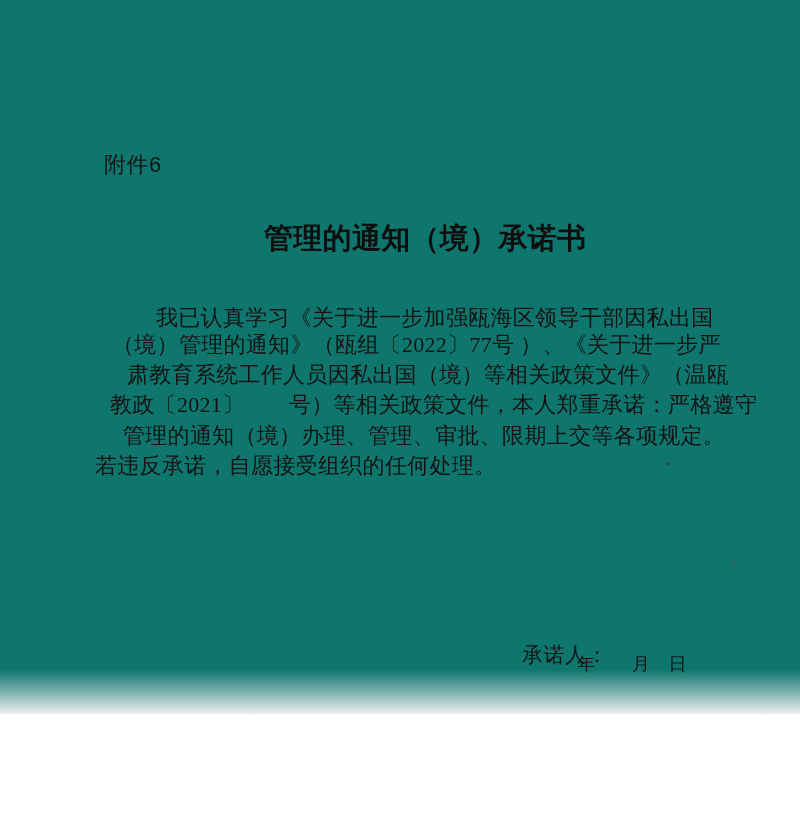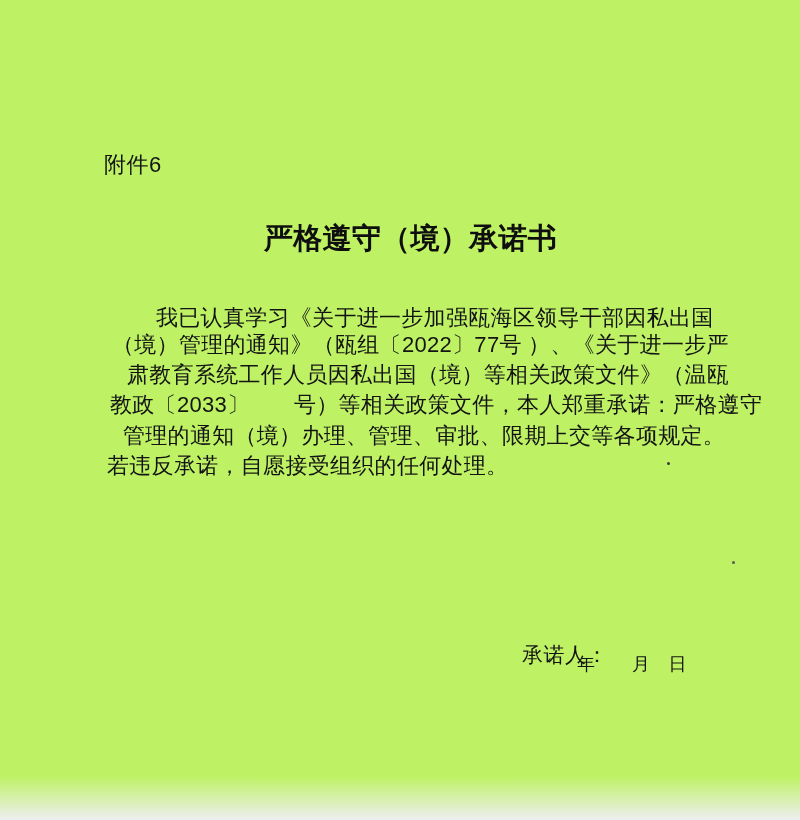--- a/index.html
+++ b/index.html
@@ -3,22 +3,22 @@
 <meta charset="utf-8">
 <style>
   html, body {
     margin: 0;
     padding: 0;
     background: #ffffff;
   }
   .page {
     position: relative;
     width: 800px;
-    height: 820px;
-    background: #bef264;
+    height: 714px;
+    background: #0f766e;
     overflow: hidden;
     font-family: "Liberation Sans", "DejaVu Sans", sans-serif;
     color: #111111;
   }
   .attachment-label {
     position: absolute;
     left: 104px;
     top: 150px;
     font-size: 22px;
     letter-spacing: 0.5px;
@@ -42,27 +42,28 @@
     top: 0;
     width: 800px;
   }
   .body-line {
     position: absolute;
     font-size: 22px;
     letter-spacing: 0.3px;
     white-space: nowrap;
     font-weight: 500;
     color: #131313;
+    font-family: Liberation Serif, serif;
   }
   .body-line:nth-child(1) { left: 156px; top: 303px; }
   .body-line:nth-child(2) { left: 112px; top: 330px; }
   .body-line:nth-child(3) { left: 127px; top: 360px; }
   .body-line:nth-child(4) { left: 110px; top: 390px; }
   .body-line:nth-child(5) { left: 123px; top: 421px; }
-  .body-line:nth-child(6) { left: 107px; top: 451px; }
+  .body-line:nth-child(6) { left: 95px; top: 451px; }
   .signer-label {
     position: absolute;
     left: 522px;
     top: 610px;
     font-size: 21px;
     letter-spacing: 0.5px;
     white-space: nowrap;
     color: #131313;
     margin-top: 31px;
   }
@@ -103,27 +104,27 @@
     pointer-events: none;
   }
 </style>
 </head>
 <body>
 
 <div class="page">
 
   <div class="attachment-label">附件6</div>
 
-  <div class="doc-title">严格遵守（境）承诺书</div>
+  <div class="doc-title">管理的通知（境）承诺书</div>
 
   <div class="body-paragraph">
     <div class="body-line">我已认真学习《关于进一步加强瓯海区领导干部因私出国</div>
     <div class="body-line">（境）管理的通知》（瓯组〔2022〕77号 ）、《关于进一步严</div>
     <div class="body-line">肃教育系统工作人员因私出国（境）等相关政策文件》（温瓯</div>
-    <div class="body-line">教政〔2033〕　　号）等相关政策文件，本人郑重承诺：严格遵守</div>
+    <div class="body-line">教政〔2021〕　　号）等相关政策文件，本人郑重承诺：严格遵守</div>
     <div class="body-line">管理的通知（境）办理、管理、审批、限期上交等各项规定。</div>
     <div class="body-line">若违反承诺，自愿接受组织的任何处理。</div>
   </div>
 
   <div class="signer-label">承诺人：</div>
 
   <div class="date-line">年　　月　日</div>
 
   <div class="speck speck-1"></div>
   <div class="speck speck-2"></div>

